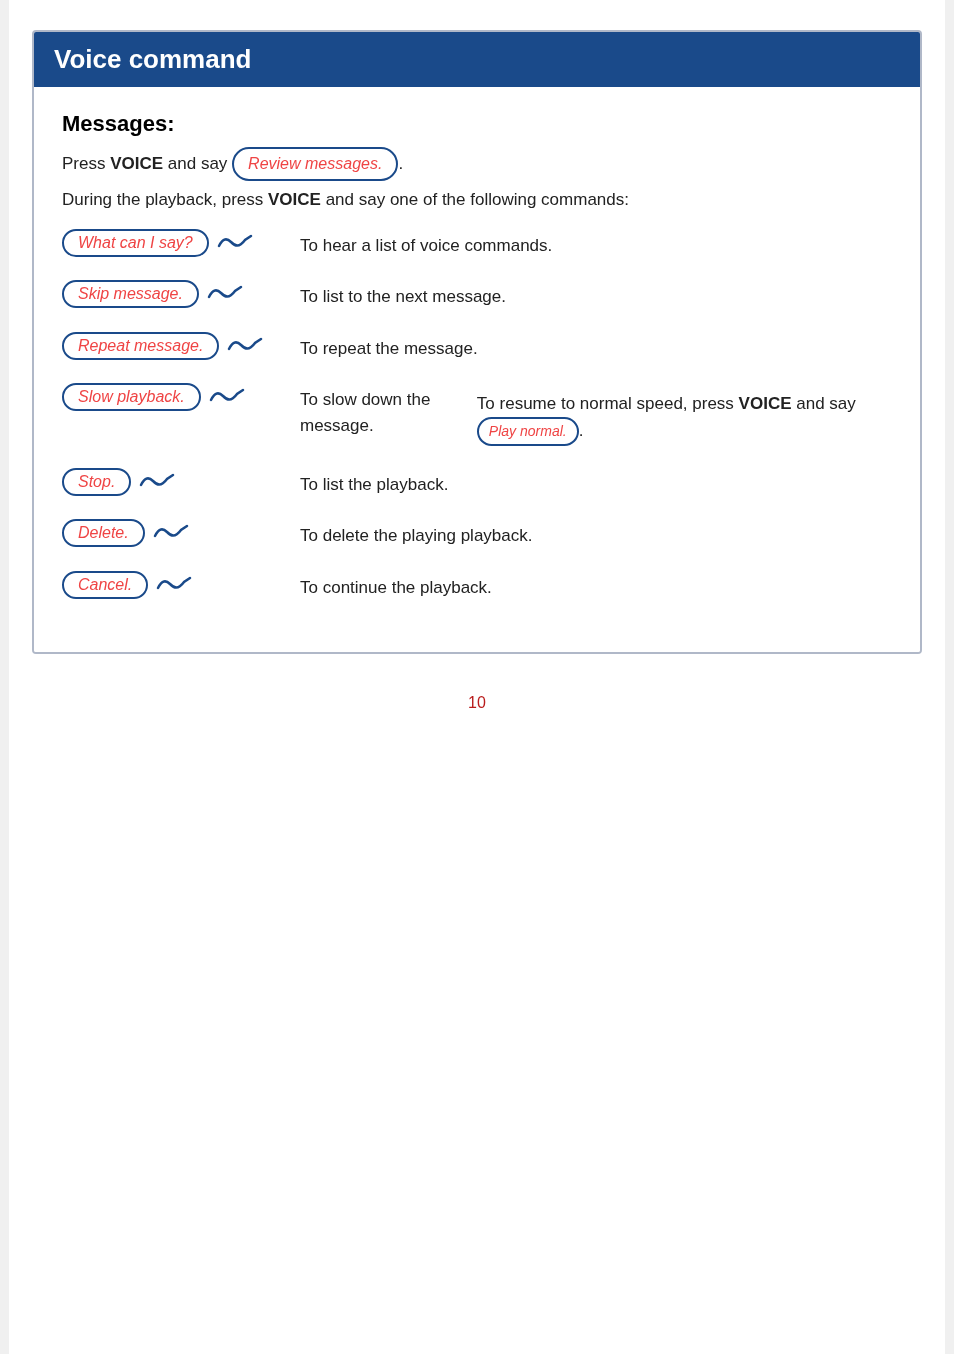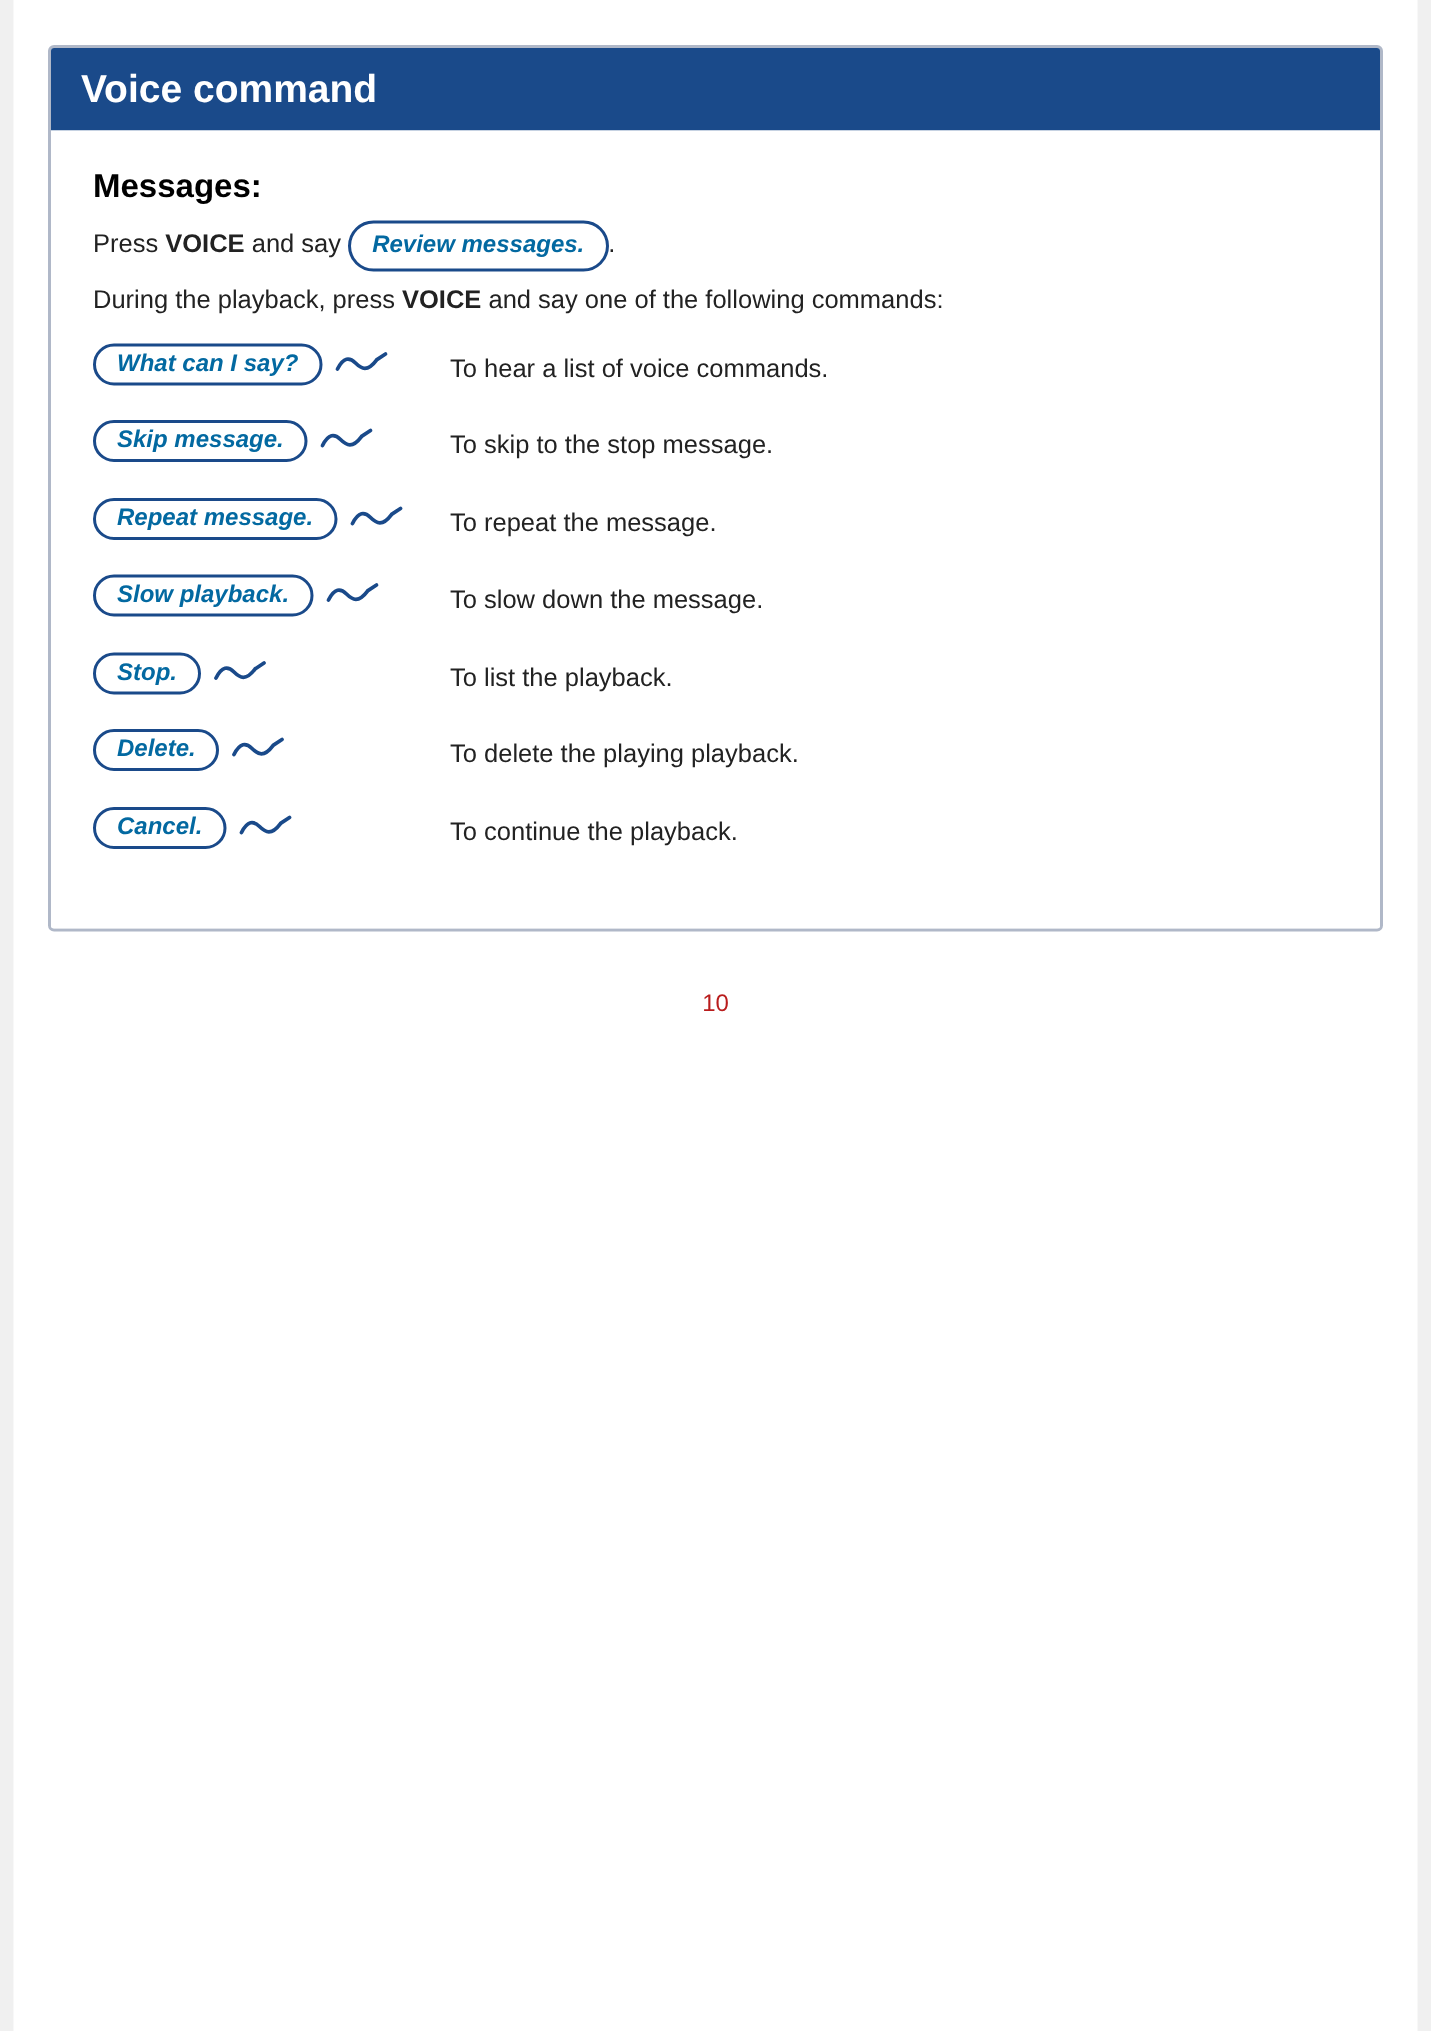--- a/index.html
+++ b/index.html
@@ -53,23 +53,23 @@
       line-height: 1.5;
     }
     .intro-text .bold {
       font-weight: bold;
     }
     .pill {
       display: inline-block;
       border: 2px solid #1a4a8a;
       border-radius: 20px;
       padding: 3px 14px;
-      color: #0369a1;
+      color: #ef4444;
       font-style: italic;
-      font-weight: bold;
+      font-weight: normal;
       font-size: 16px;
       background: white;
       white-space: nowrap;
     }
     .commands-section {
       margin-top: 16px;
     }
     .command-row {
       display: flex;
       align-items: flex-start;
@@ -140,21 +140,21 @@
           <div class="command-desc">To hear a list of voice commands.</div>
         </div>
 
         <div class="command-row">
           <div class="command-left">
             <span class="pill">Skip message.</span>
             <svg class="tilde-svg" viewBox="0 0 36 22" fill="none" xmlns="http://www.w3.org/2000/svg">
               <path d="M2 14 C6 6, 10 6, 14 10 C18 14, 22 16, 28 8 L34 4" stroke="#1a4a8a" stroke-width="2.5" fill="none" stroke-linecap="round"></path>
             </svg>
           </div>
-          <div class="command-desc">To skip to the stop message.</div>
+          <div class="command-desc">To list to the next message.</div>
         </div>
 
         <div class="command-row">
           <div class="command-left">
             <span class="pill">Repeat message.</span>
             <svg class="tilde-svg" viewBox="0 0 36 22" fill="none" xmlns="http://www.w3.org/2000/svg">
               <path d="M2 14 C6 6, 10 6, 14 10 C18 14, 22 16, 28 8 L34 4" stroke="#1a4a8a" stroke-width="2.5" fill="none" stroke-linecap="round"></path>
             </svg>
           </div>
           <div class="command-desc">To repeat the message.</div>
@@ -162,20 +162,24 @@
 
         <div class="command-row">
           <div class="command-left">
             <span class="pill">Slow playback.</span>
             <svg class="tilde-svg" viewBox="0 0 36 22" fill="none" xmlns="http://www.w3.org/2000/svg">
               <path d="M2 14 C6 6, 10 6, 14 10 C18 14, 22 16, 28 8 L34 4" stroke="#1a4a8a" stroke-width="2.5" fill="none" stroke-linecap="round"></path>
             </svg>
           </div>
           <div class="command-desc slow-desc">
             <span>To slow down the message.</span>
+            <span style="margin-top:4px;">
+              To resume to normal speed, press <span class="bold">VOICE</span> and say
+              <span class="pill" style="font-size:14px; padding: 2px 10px;">Play normal.</span>.
+            </span>
           </div>
         </div>
 
         <div class="command-row">
           <div class="command-left">
             <span class="pill">Stop.</span>
             <svg class="tilde-svg" viewBox="0 0 36 22" fill="none" xmlns="http://www.w3.org/2000/svg">
               <path d="M2 14 C6 6, 10 6, 14 10 C18 14, 22 16, 28 8 L34 4" stroke="#1a4a8a" stroke-width="2.5" fill="none" stroke-linecap="round"></path>
             </svg>
           </div>

